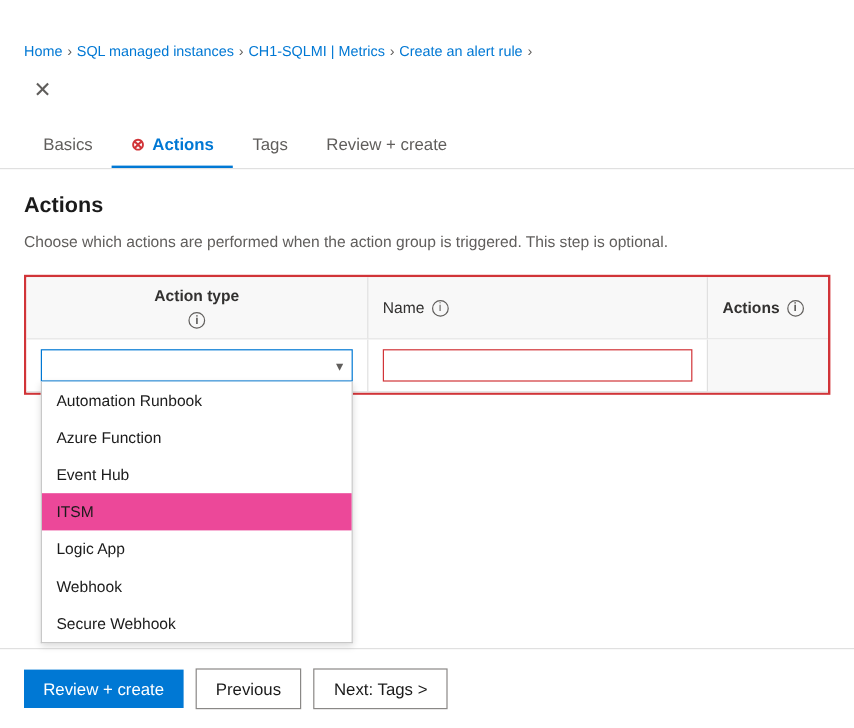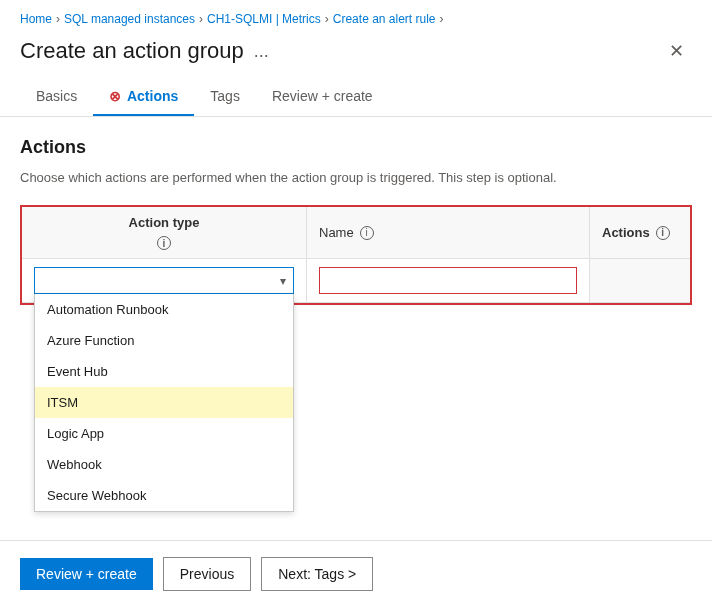--- a/index.html
+++ b/index.html
@@ -20,20 +20,21 @@
       padding: 0;
       position: relative;
     }
     .breadcrumb {
       padding: 12px 20px 6px 20px;
       font-size: 12px;
       color: #0078d4;
       display: flex;
       align-items: center;
       gap: 4px;
+      margin-top: 24px;
     }
     .breadcrumb span {
       color: #605e5c;
     }
     .breadcrumb a {
       color: #0078d4;
       text-decoration: none;
     }
     .dialog-header {
       display: flex;
@@ -220,21 +221,21 @@
       z-index: 100;
       box-shadow: 0 2px 6px rgba(0,0,0,0.15);
     }
     .dropdown-item {
       padding: 8px 12px;
       font-size: 13px;
       color: #1b1b1b;
       cursor: pointer;
     }
     .dropdown-item.highlighted {
-      background: #fef9c3;
+      background: #ec4899;
     }
     .footer {
       position: absolute;
       bottom: 0;
       left: 0;
       right: 0;
       padding: 16px 20px;
       display: flex;
       align-items: center;
       gap: 10px;
@@ -270,24 +271,20 @@
     <span>›</span>
     <a>SQL managed instances</a>
     <span>›</span>
     <a>CH1-SQLMI | Metrics</a>
     <span>›</span>
     <a>Create an alert rule</a>
     <span>›</span>
   </div>
 
   <div class="dialog-header">
-    <div class="dialog-title-row">
-      <h1 class="dialog-title">Create an action group</h1>
-      <span class="dialog-ellipsis">...</span>
-    </div>
     <button class="close-btn">✕</button>
   </div>
 
   <div class="tabs">
     <div class="tab">
       <span>Basics</span>
     </div>
     <div class="tab active">
       <span class="error-icon">⊗</span>
       <span>Actions</span>

